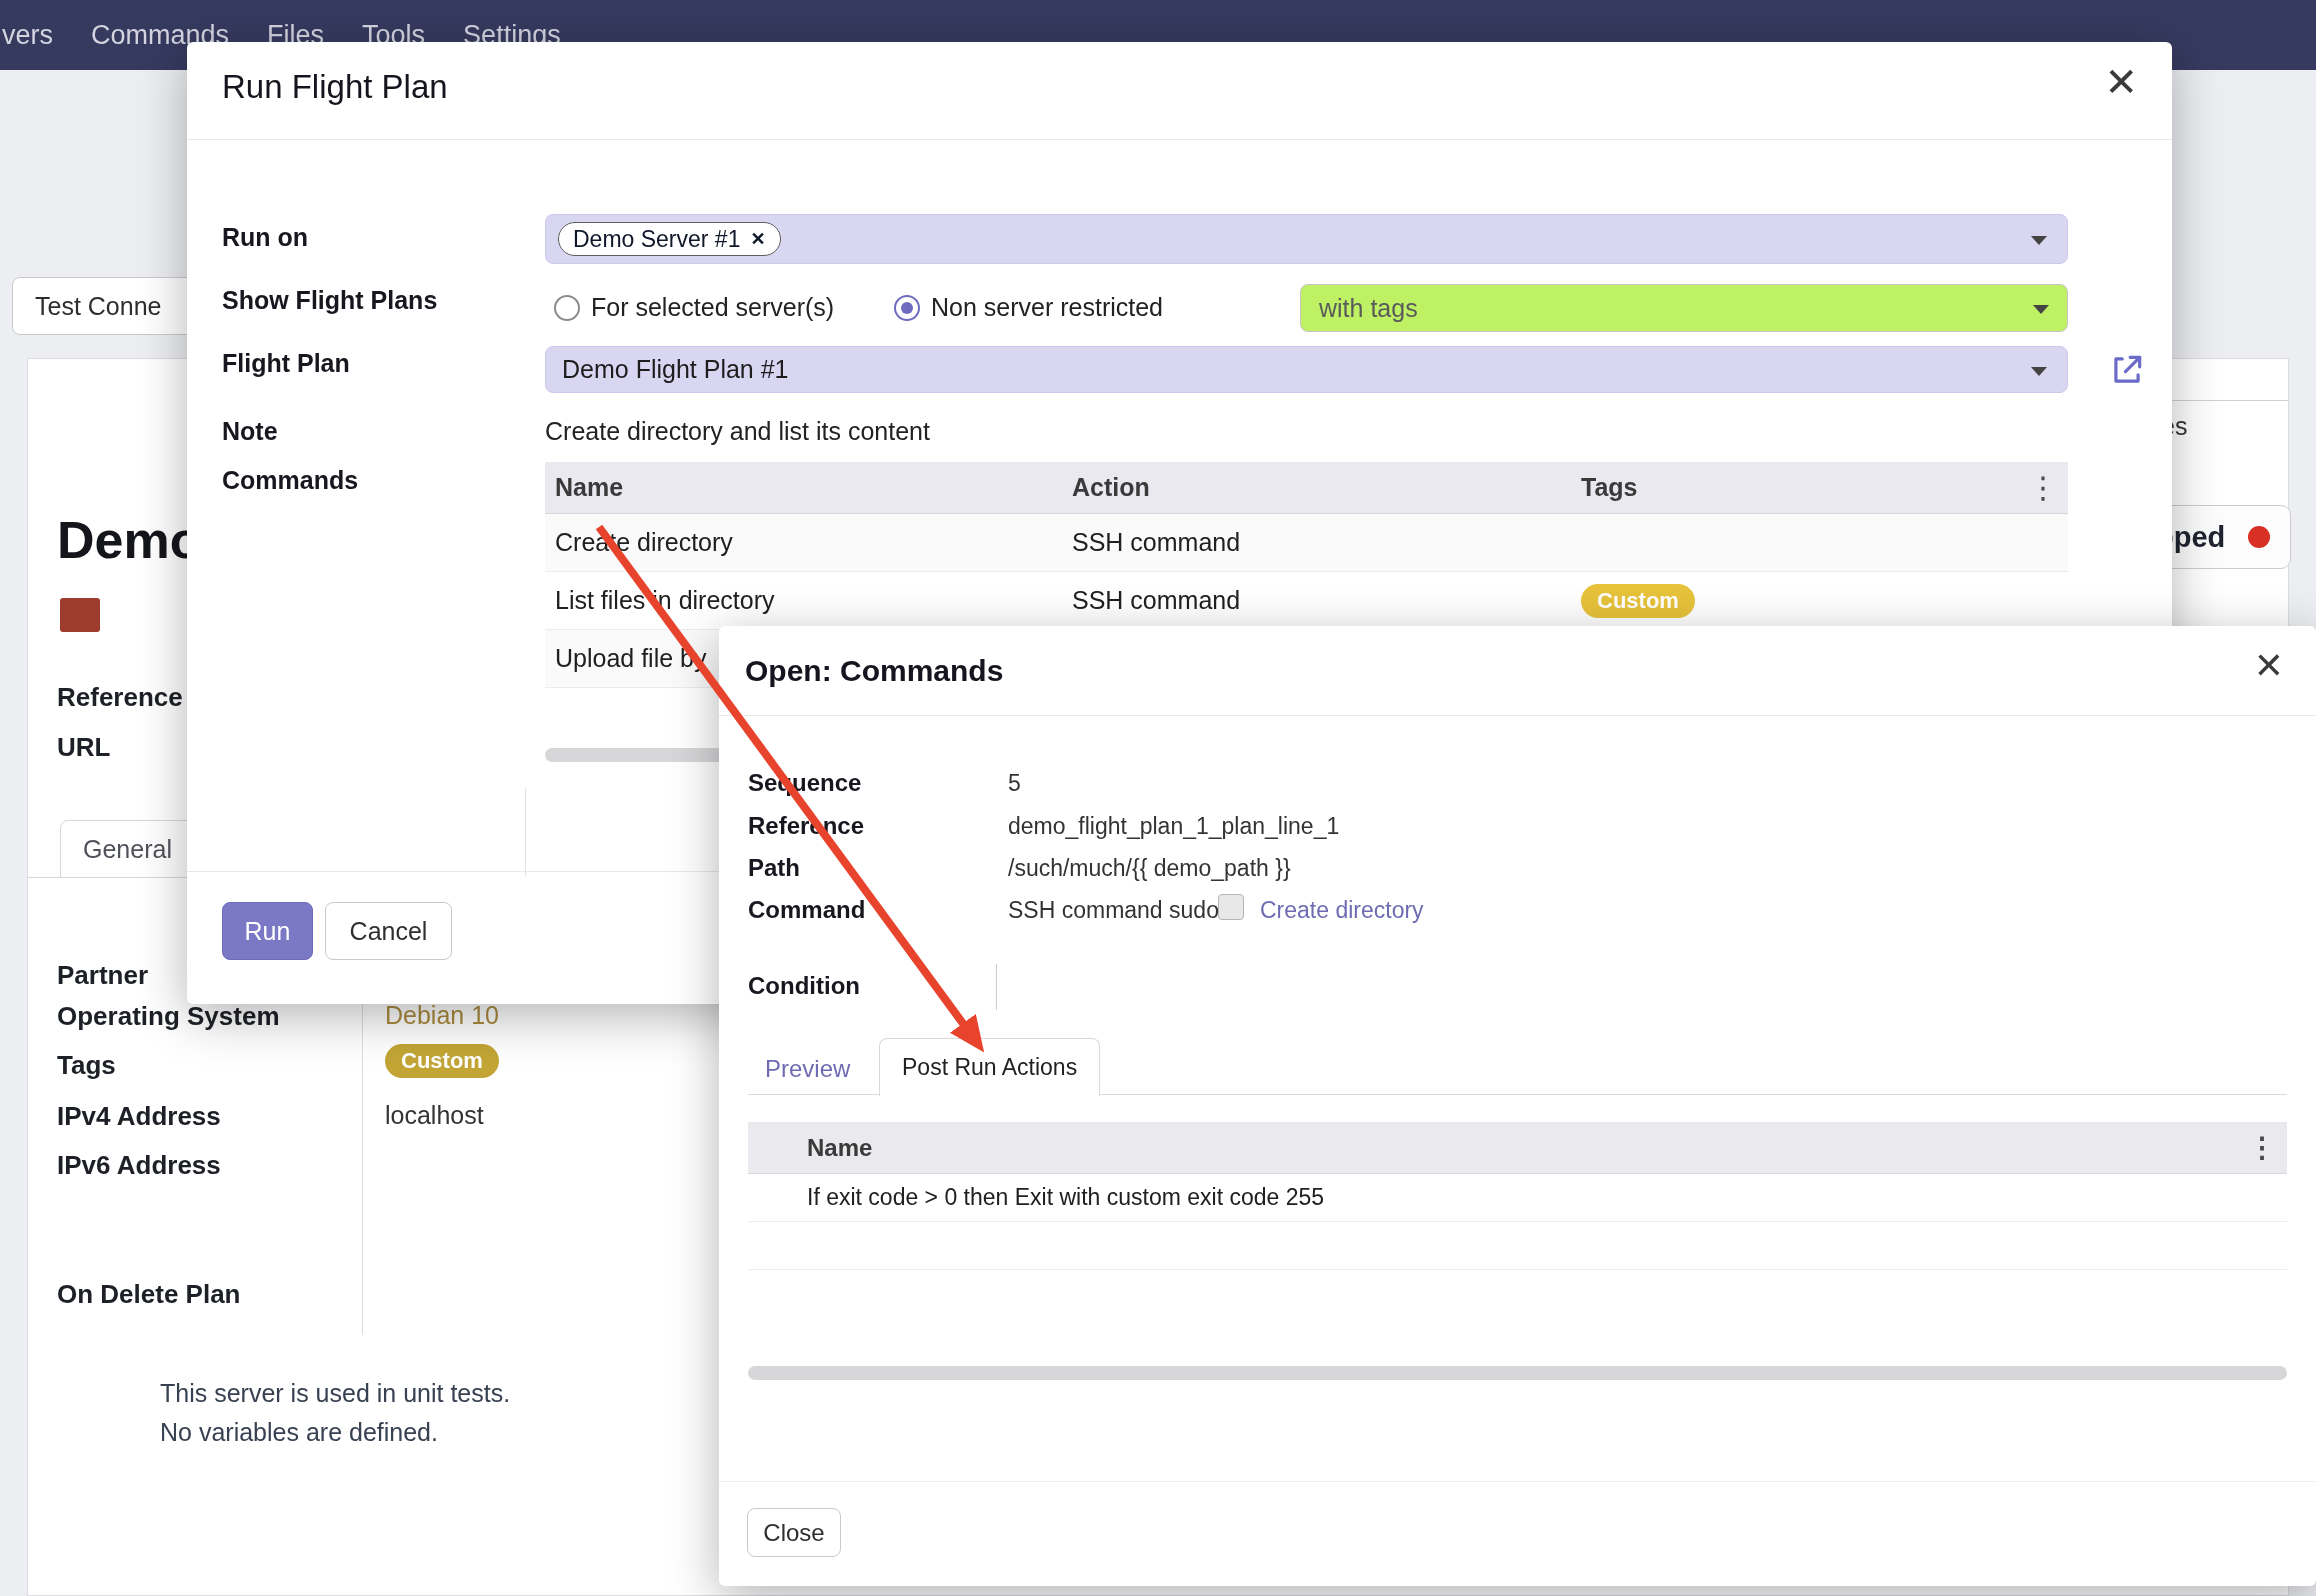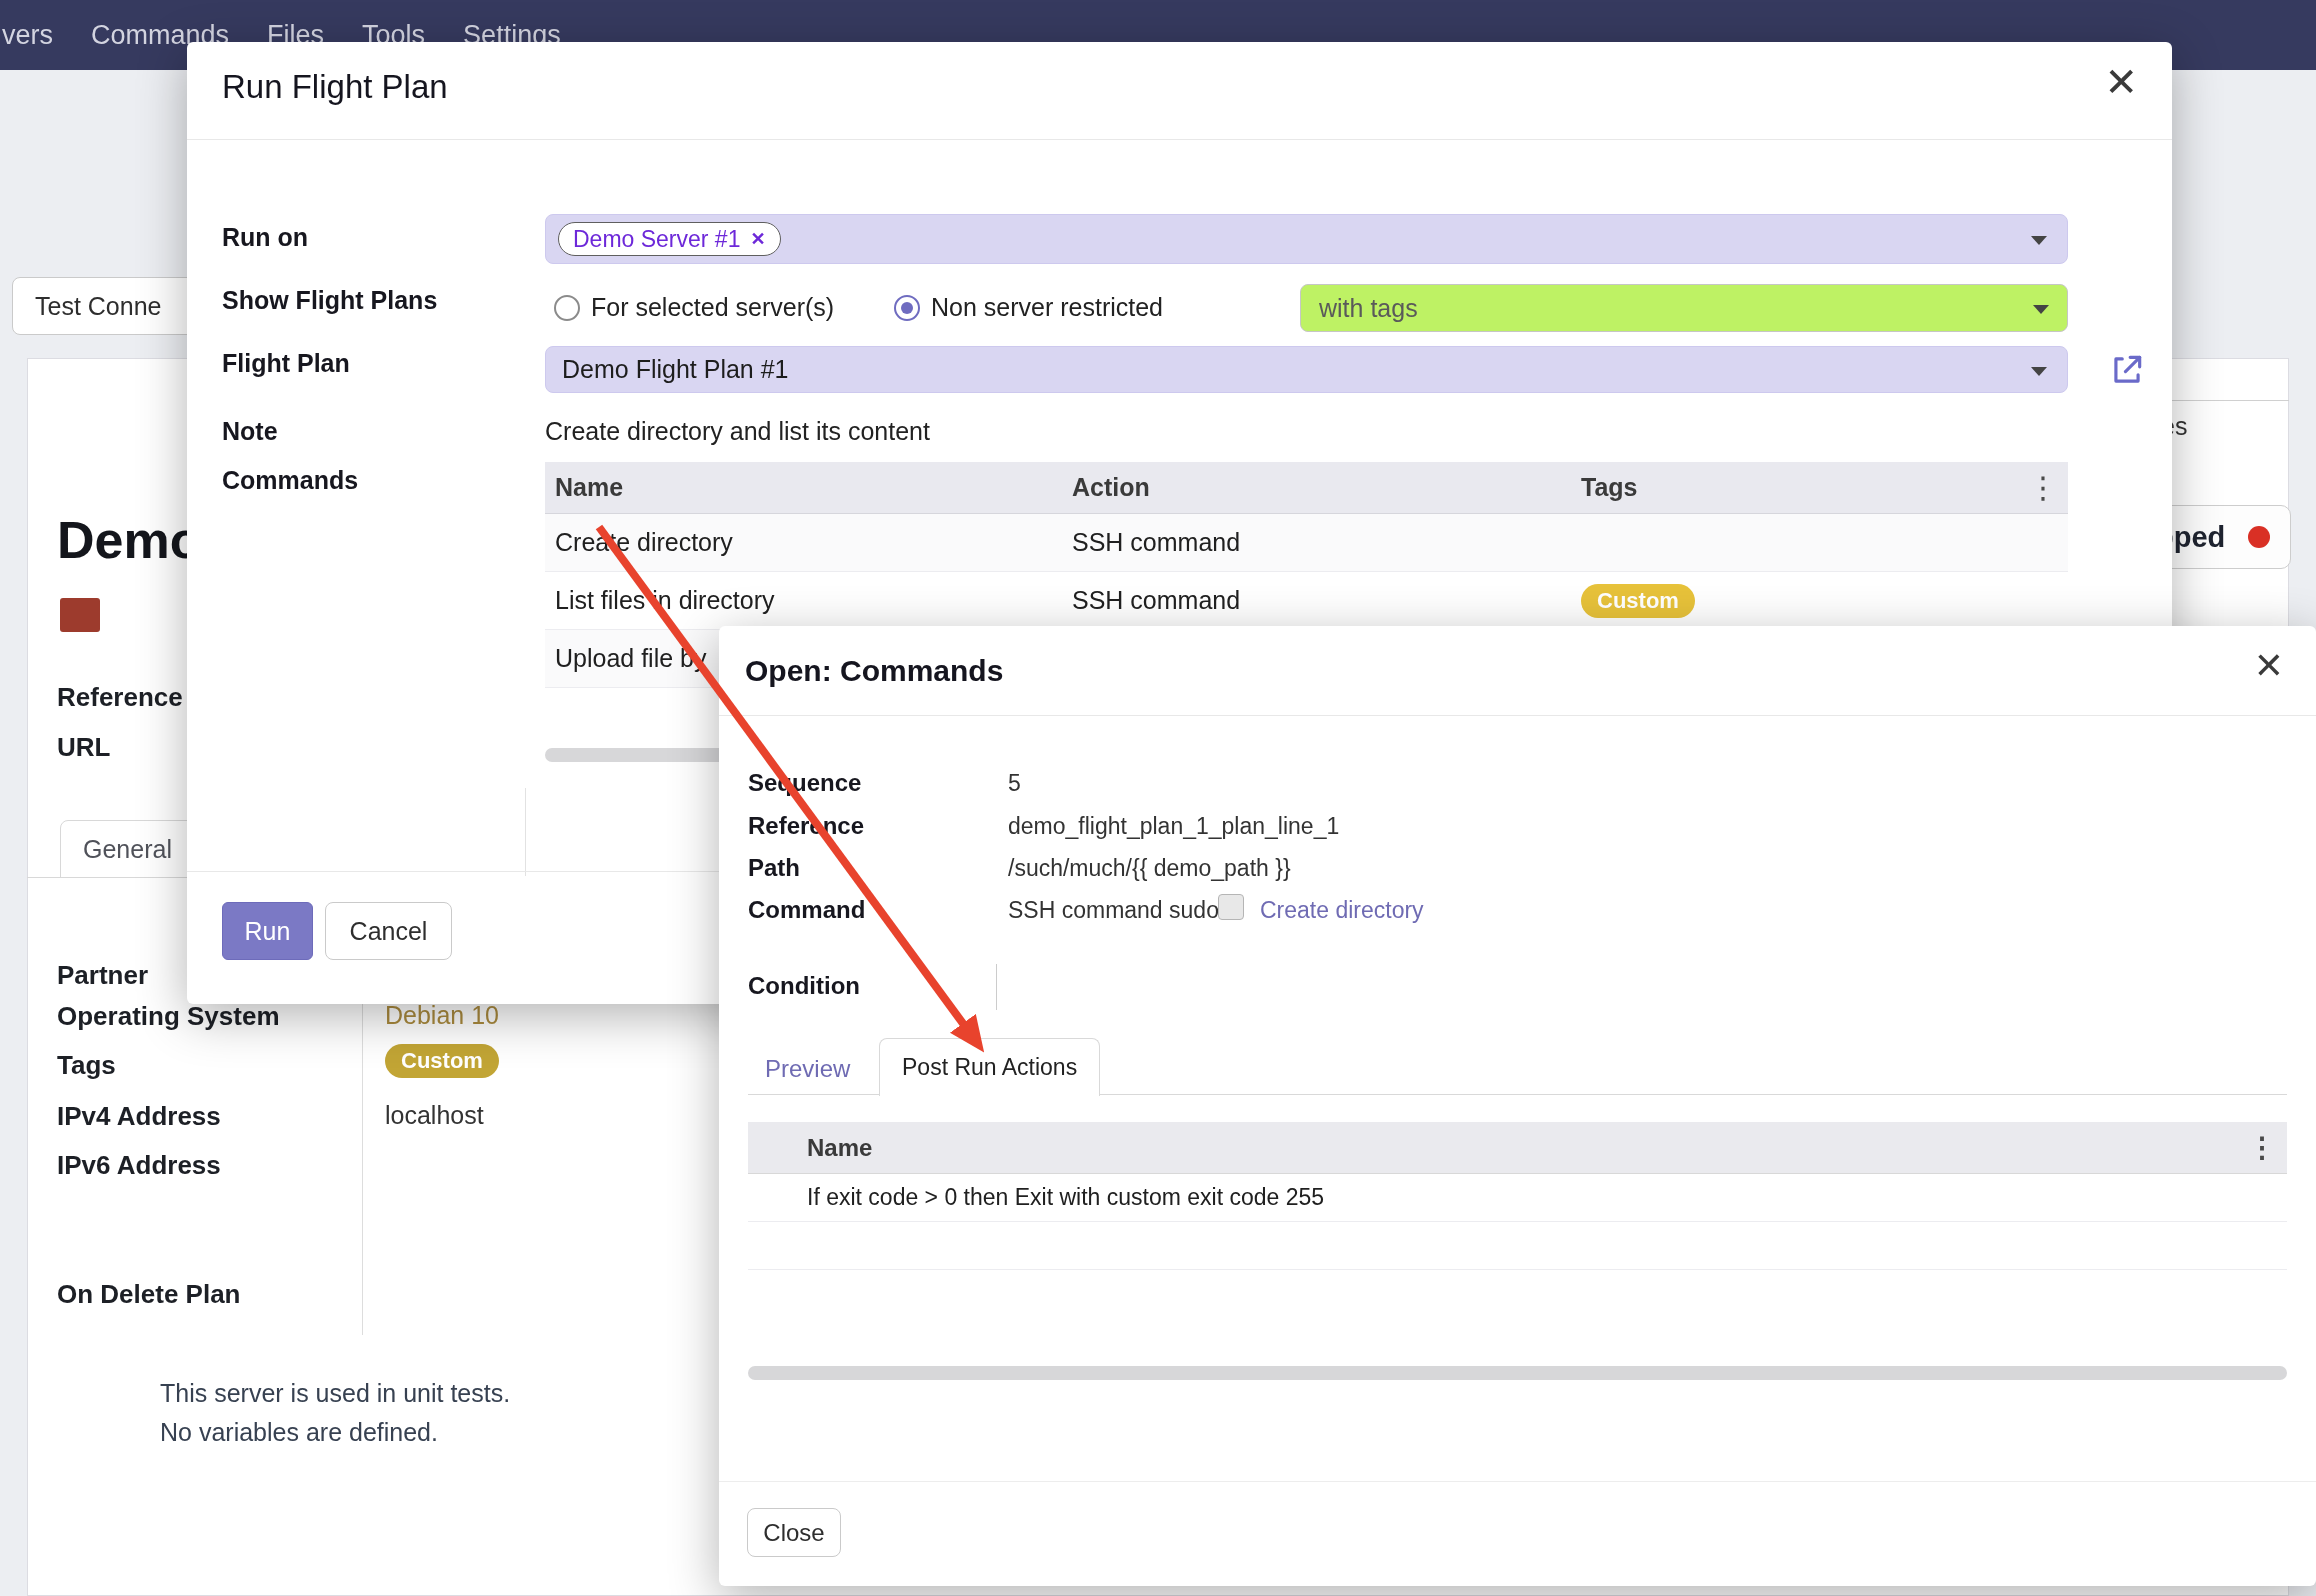--- a/index.html
+++ b/index.html
@@ -14,21 +14,21 @@
   .sheet{position:absolute;left:27px;top:358px;width:2262px;height:1238px;background:#fff;border:1px solid #dcdce2;z-index:1}
   .blabel{font-weight:700;color:#1d2026;font-size:26px;white-space:nowrap}
   .bval{font-size:25px;color:#333;white-space:nowrap}
   
   .modal{position:absolute;background:#fff;border-radius:6px;box-shadow:0 12px 50px rgba(0,0,0,.30)}
   .mlabel{font-weight:700;color:#17171f;font-size:25px;white-space:nowrap}
   .close-x{font-size:40px;font-weight:300;color:#3a3a3a;cursor:pointer;line-height:1}
   .divider{position:absolute;left:0;right:0;height:1px;background:#e8e8e8}
   .lav{background:#d9d6f2;border:1px solid #cdc9ee;border-radius:8px}
   .caret{position:absolute;width:0;height:0;border-left:8px solid transparent;border-right:8px solid transparent;border-top:9px solid #444}
-  .pill-tag{display:inline-flex;align-items:center;gap:10px;background:#fff;border:1px solid #5f5f5f;border-radius:17px;height:34px;padding:0 14px;font-size:23px;color:#6d28d9}
+  .pill-tag{display:inline-flex;align-items:center;gap:10px;background:#fff;border:1px solid #5f5f5f;border-radius:17px;height:34px;padding:0 14px;font-size:23px;color:#0f172a}
   .radio{width:26px;height:26px;border-radius:50%;border:2px solid #8b8b8b;background:#fff}
   .radio.checked{border-color:#6f6cc0;position:relative}
   .radio.checked::after{content:"";position:absolute;left:50%;top:50%;transform:translate(-50%,-50%);width:12px;height:12px;border-radius:50%;background:#6f6cc0}
   .select{background:#bef264;border:1px solid #c6c6c6;border-radius:8px}
   
   .trow{display:flex;align-items:center;height:58px;border-bottom:1px solid #ececf0;background:#fff}
   .thead{height:52px;background:#e9e9ef;border-bottom:1px solid #d6d6dc}
   .thead .tc{font-weight:700;color:#3a3a3a}
   .tc{padding-left:10px;font-size:25px;color:#202020;white-space:nowrap;overflow:hidden}
   .c1{width:517px}.c2{width:509px}.c3{flex:1}
@@ -158,21 +158,21 @@
       <div class="trow r-odd">
         <div class="tc c1">Upload file by</div>
         <div class="tc c2"></div>
         <div class="tc c3"></div>
       </div>
     </div>
     <div class="scrollbar" style="left:358px;top:706px;width:1523px"></div>
     <div class="abs" style="left:338px;top:746px;width:1px;height:88px;background:#e2e2e2"></div>
 
     <div class="divider" style="top:829px"></div>
-    <div class="abs btn btn-primary" style="left: 35px; top: 860px; width: 91px; height: 58px; background: rgb(123, 121, 197); border-radius: 6px;">
+    <div class="abs btn btn-primary" style="left: 35px; top: 860px; width: 91px; height: 58px; background: rgb(123, 121, 197);">
       <span>Run</span>
     </div>
     <div class="abs btn btn-secondary" style="left:138px;top:860px;width:127px;height:58px">
       <span>Cancel</span>
     </div>
   </div>
 
   <div class="modal" style="left:719px;top:626px;width:1597px;height:960px;z-index:20">
     <div class="abs" style="left:26px;top:28px;font-size:30px;font-weight:700;color:#15151f">Open: Commands</div>
     <div class="abs close-x" style="right:32px;top:22px;font-size:36px">✕</div>

